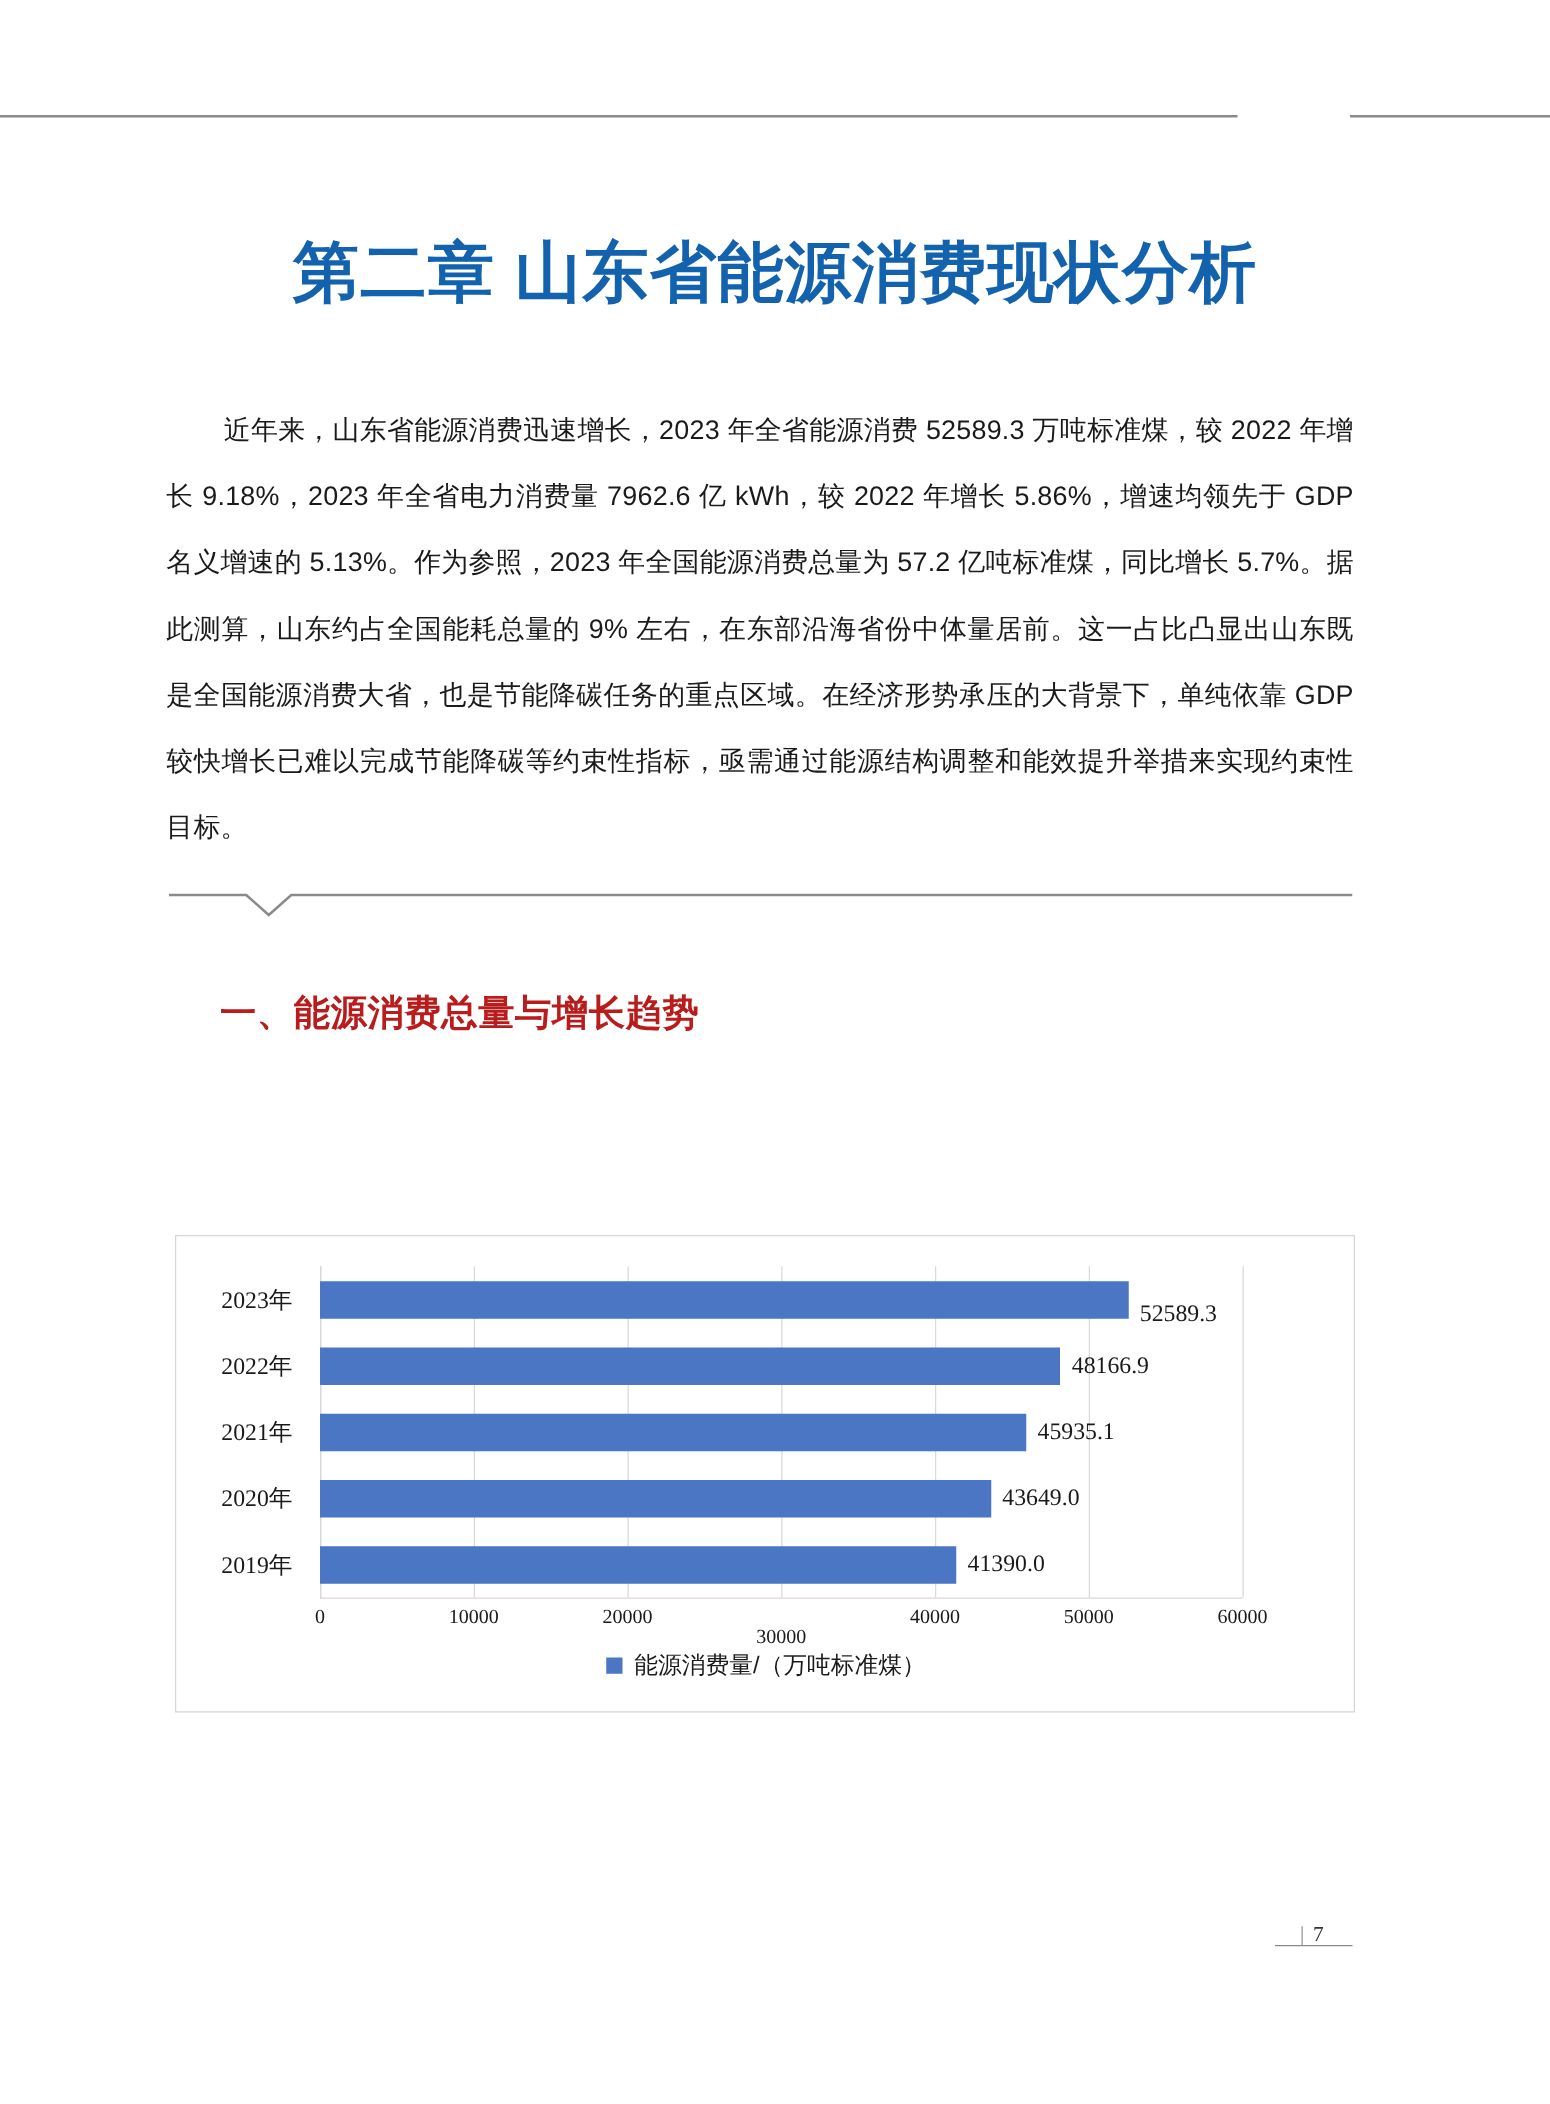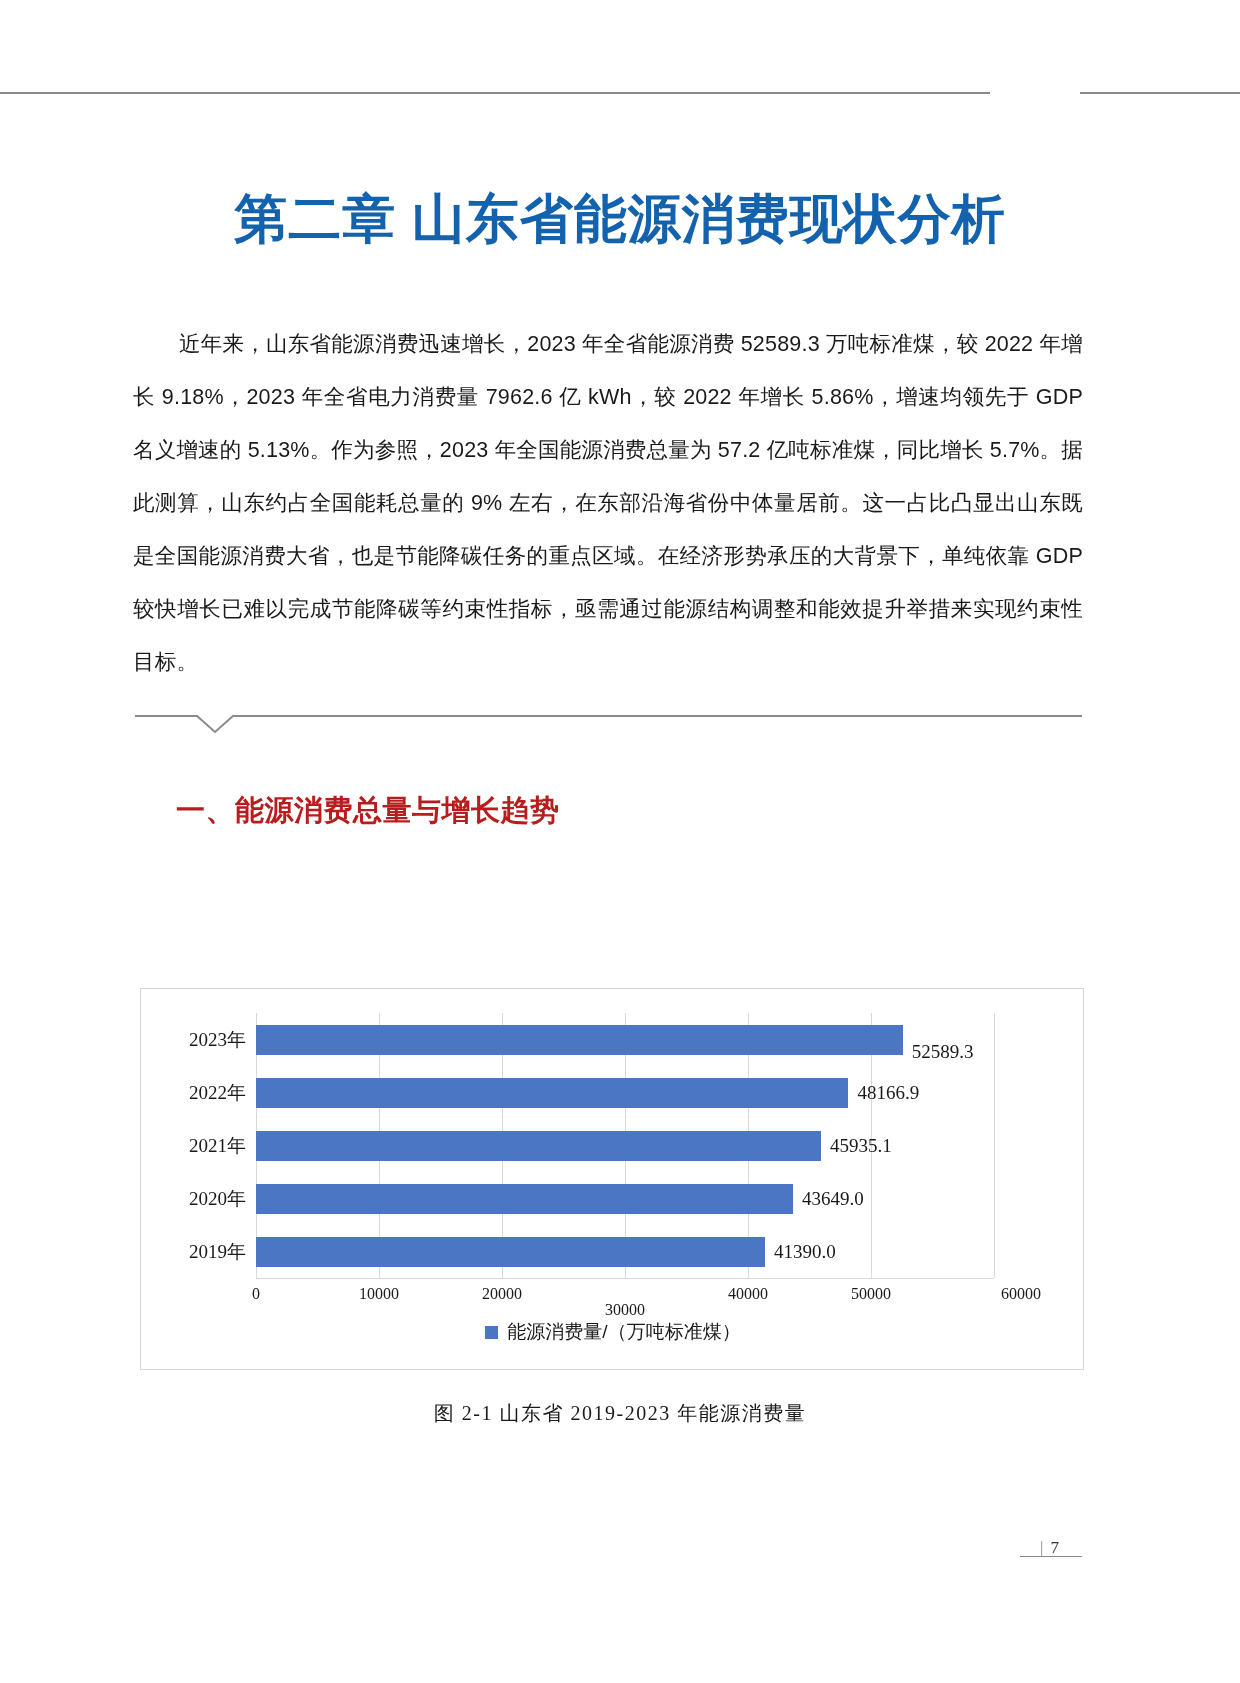--- a/index.html
+++ b/index.html
@@ -159,21 +159,21 @@
     position: absolute;
     left: 0;
     width: 738px;
     height: 53px;
   }
   .bar-cat-label {
     position: absolute;
     right: 100%;
     top: 50%;
     transform: translateY(-50%);
-    margin-right: 10px;
+    margin-right: 22px;
     white-space: nowrap;
     font-family: "Liberation Serif", "DejaVu Serif", serif;
     font-size: 19px;
     color: #1a1a1a;
   }
   .bar-fill {
     position: absolute;
     top: 50%;
     transform: translateY(-50%);
     left: 0;
@@ -320,27 +320,26 @@
           <span class="bar-value" style="left: 518.097px;">41390.0</span>
         </div>
       </div>
     <div class="xticks" id="chart-xticks" style="position:absolute;top:296px;left:115px;width:738px;">
         <span class="xtick" style="left: 0px;">0</span>
         <span class="xtick" style="left: 123px;">10000</span>
         <span class="xtick" style="left: 246px;">20000</span>
         <span class="xtick" style="left: 369px; margin-top: 16px;">30000</span>
         <span class="xtick" style="left: 492px;">40000</span>
         <span class="xtick" style="left: 615px;">50000</span>
-        <span class="xtick" style="left: 738px; margin-left: 27px;">60000</span>
+        <span class="xtick" style="left: 738px;">60000</span>
       </div>
     <div class="chart-legend">
       <span class="legend-swatch"></span><span>能源消费量/（万吨标准煤）</span>
     </div>
   </div>
 
-  <div class="figure-caption">图 2-1 山东省 2019-2023 年能源消费量</div>
 
   <div class="footer-rule"></div>
   <div class="page-number">
     <span class="bar">|</span><span>7</span>
   </div>
 
 </div>
 
 </body></html>

